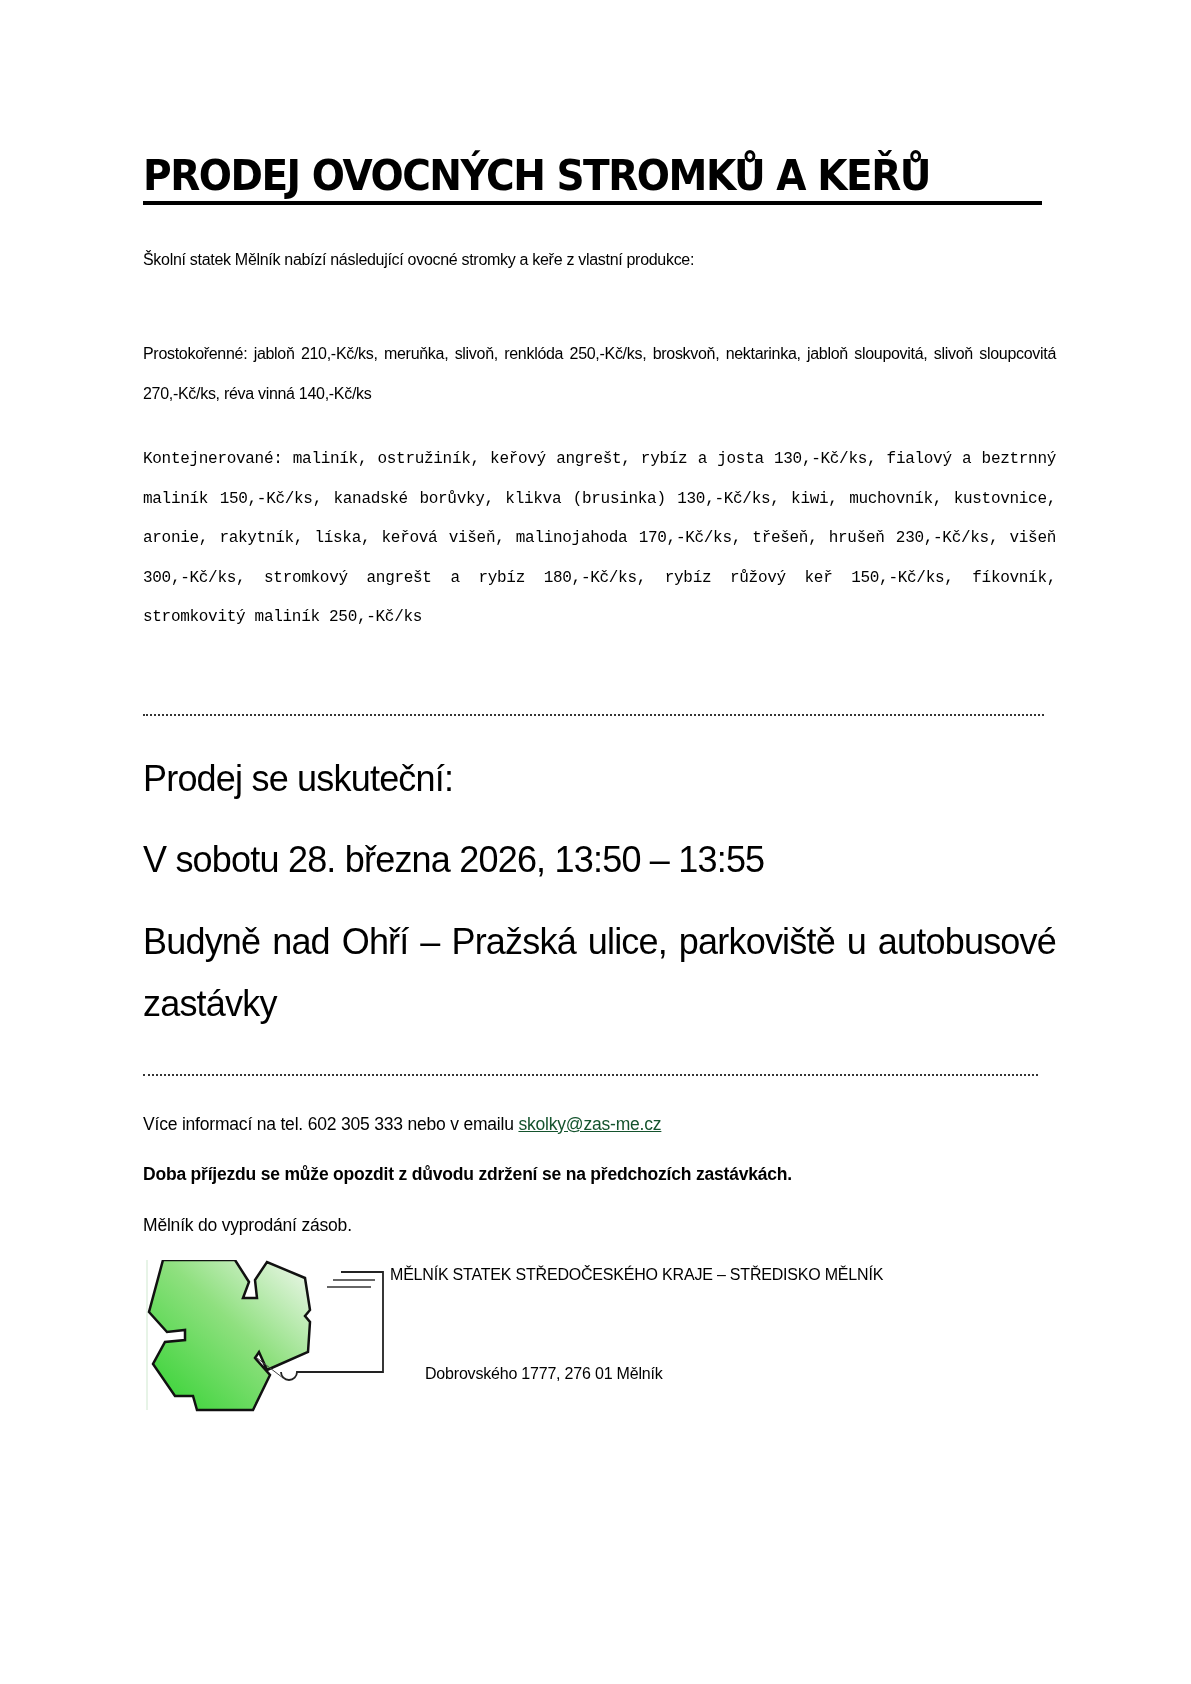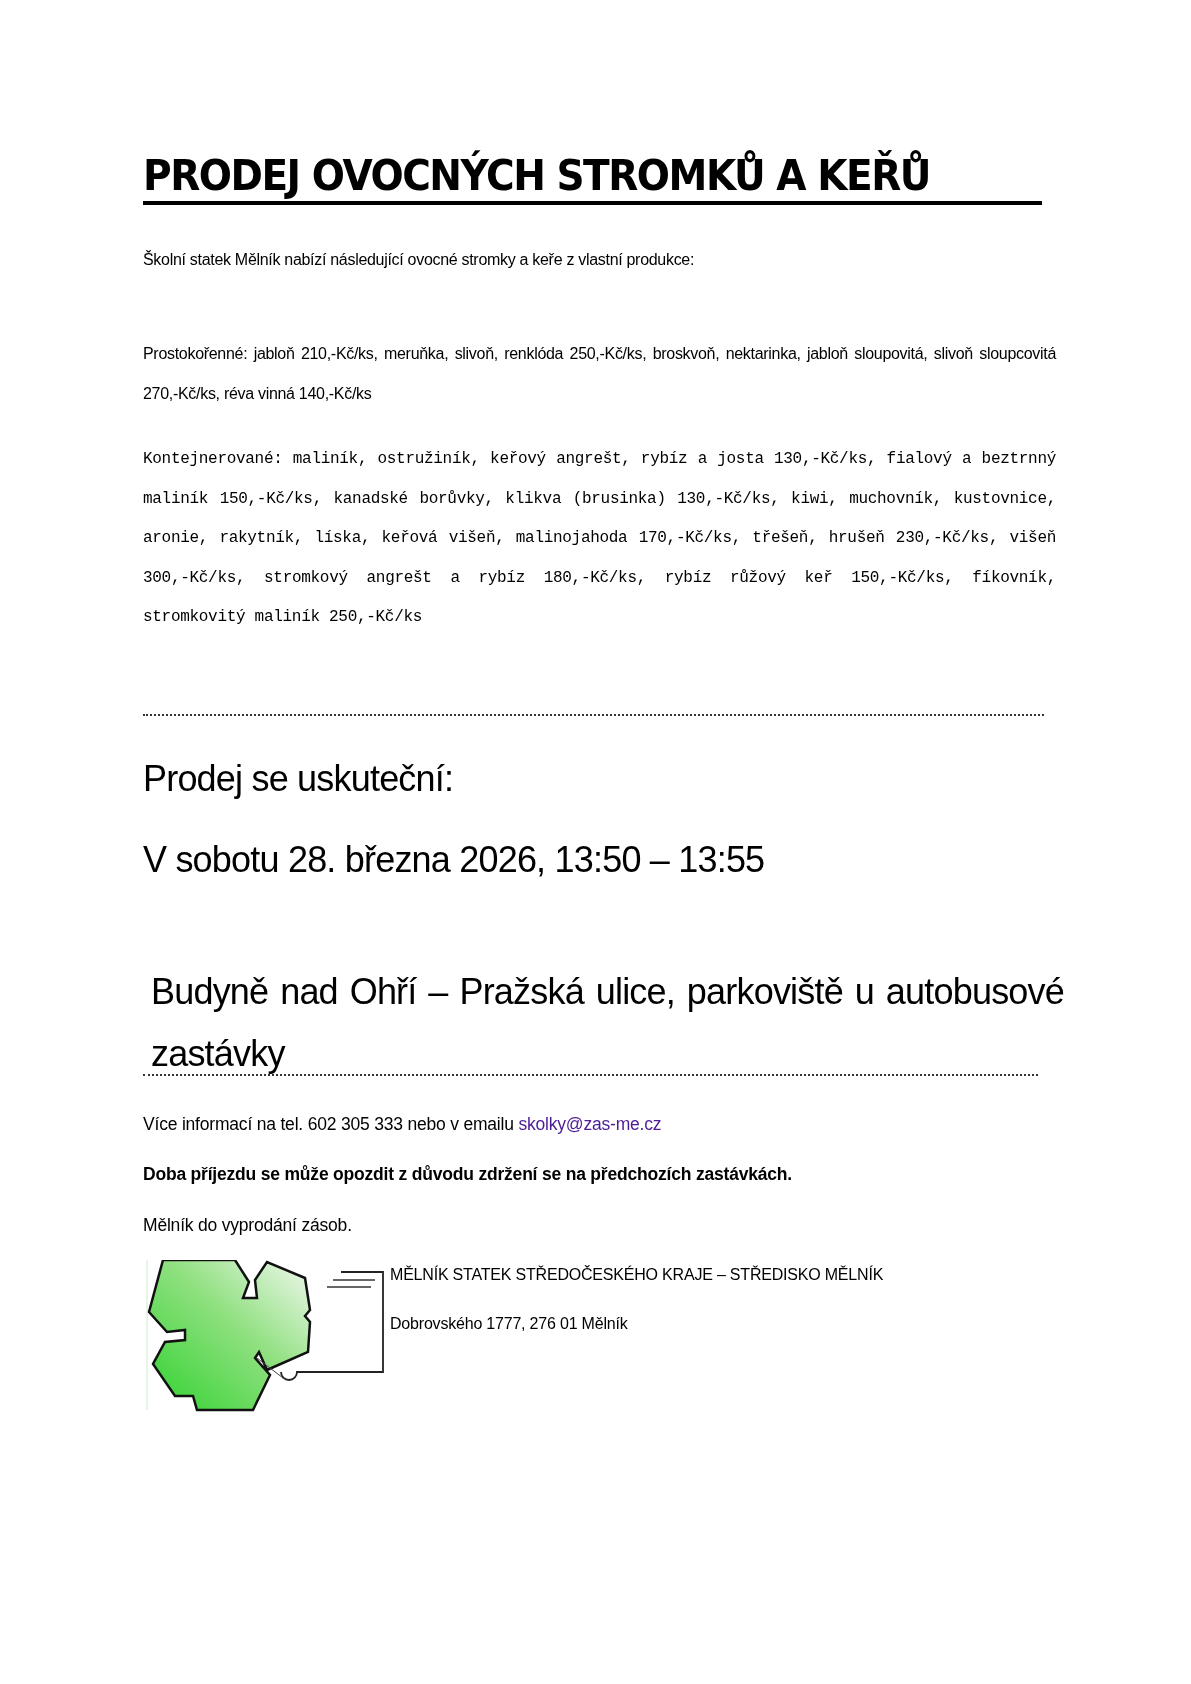--- a/index.html
+++ b/index.html
@@ -16,30 +16,30 @@
     .para.intro { top: 240px; text-align: left; white-space: nowrap; }
     .para.p1 { top: 290px; margin-top: 44px; }
     .para.p2 { top: 440px; font-family: Liberation Mono, monospace; }
     .dots { position: absolute; left: 0; height: 0; border-top: 2px dotted #333; }
     .dots.d1 { top: 714px; width: 901px; }
     .dots.d2 { top: 1074px; width: 895px; }
     .big { position: absolute; left: 0; width: 913px; font-weight: normal; font-size: 36px;
            letter-spacing: -0.8px; line-height: 62px; }
     .big.h1 { top: 748px; }
     .big.h2 { top: 829px; }
-    .big.h3 { top: 961px; text-align: justify; margin-left: 8px; }
+    .big.h3 { top: 911px; text-align: justify; }
     .small { position: absolute; left: 0; font-size: 17.5px; line-height: 24px; white-space: nowrap; letter-spacing: -0.2px; }
     .small.s1 { top: 1112px; }
     .small.s2 { top: 1162px; font-weight: bold; }
     .small.s3 { top: 1213px; }
-    .link { color: #4c1d95; }
+    .link { color: #14532d; text-decoration: underline; }
     .logo { position: absolute; left: 145px; top: 1260px; width: 240px; height: 160px; }
     .org { position: absolute; left: 390px; font-size: 16px; white-space: nowrap; letter-spacing: -0.2px; }
     .org.o1 { top: 1266px; }
-    .org.o2 { top: 1315px; }
+    .org.o2 { top: 1365px; margin-left: 35px; }
   </style>
 </head>
 <body>
 
 <div class="page">
   <div class="title">PRODEJ OVOCNÝCH STROMKŮ A KEŘŮ</div>
   <div class="title-underline"></div>
 
   <div class="para intro">Školní statek Mělník nabízí následující ovocné stromky a keře z vlastní produkce:</div>
   <div class="para p1">Prostokořenné: jabloň 210,-Kč/ks, meruňka, slivoň, renklóda 250,-Kč/ks, broskvoň, nektarinka, jabloň sloupovitá, slivoň sloupcovitá 270,-Kč/ks, réva vinná 140,-Kč/ks</div>

